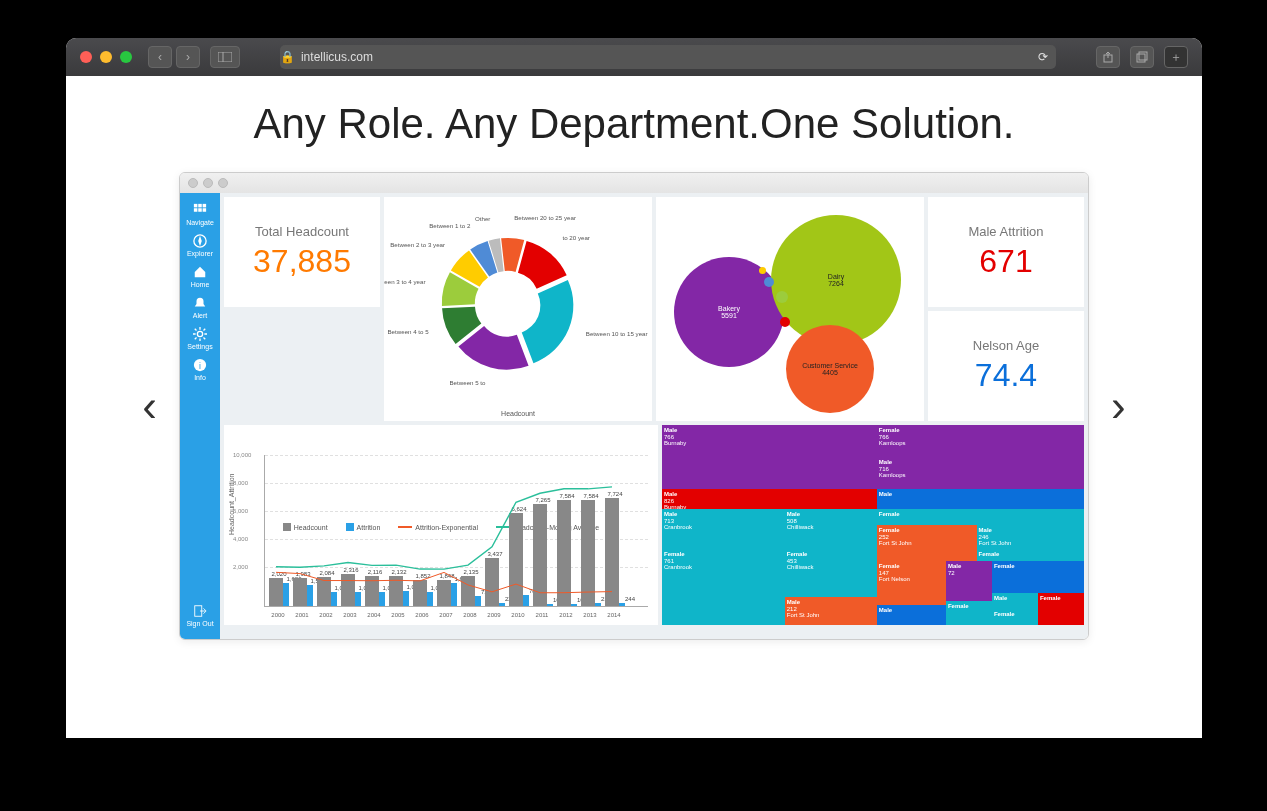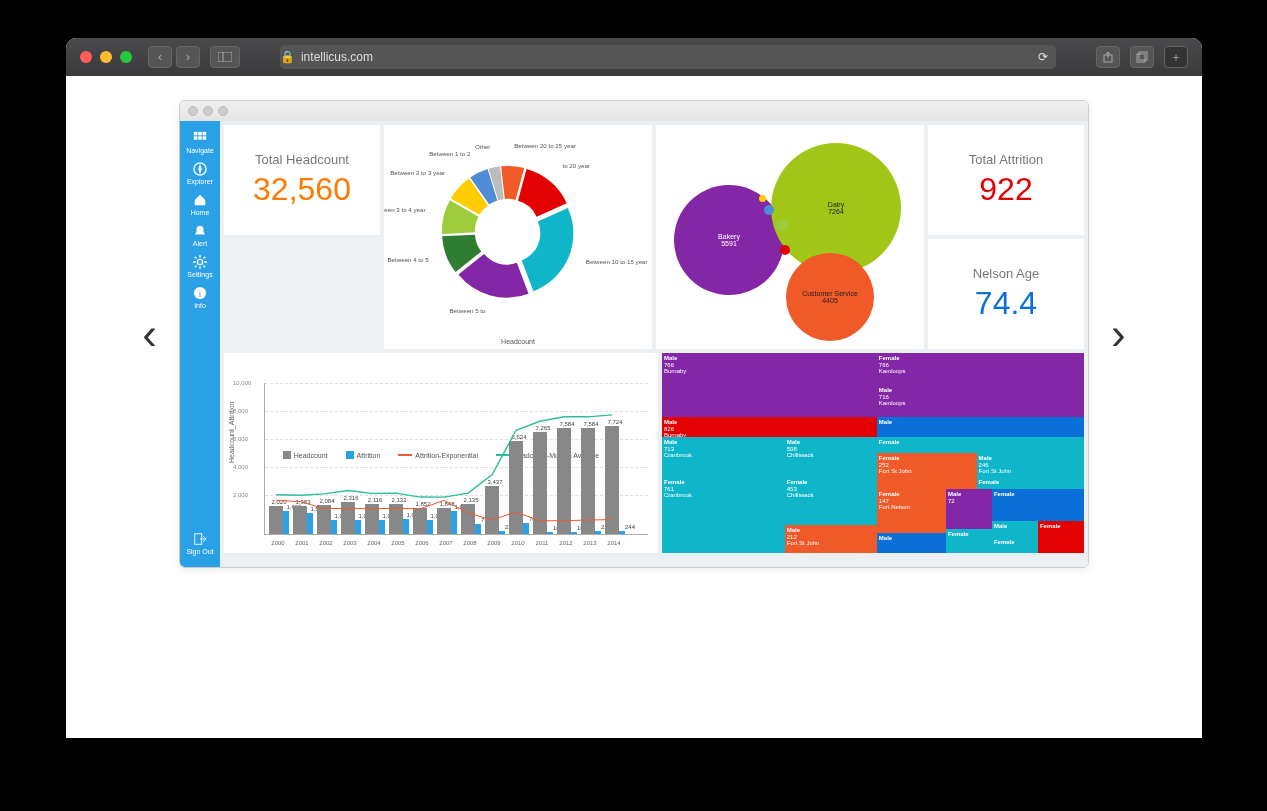--- a/index.html
+++ b/index.html
@@ -113,20 +113,21 @@
         <svg width="12" height="12" viewBox="0 0 12 12">
             <rect x="1" y="3" width="8" height="8" fill="none" stroke="#aaa"></rect>
             <rect x="3" y="1" width="8" height="8" fill="none" stroke="#aaa"></rect>
           </svg>
       </div>
       <div class="sq" style="background:#333;">＋</div>
     </div>
   </div>
 
   <div class="browser-body">
+    <h1 class="pagetitle">Any Role. Any Department.One Solution.</h1>
 
     <div class="carousel">
       <div class="arrow">‹</div>
 
       <div class="dash-win">
         <div class="dash-title">
           <div class="mdot"></div>
           <div class="mdot"></div>
           <div class="mdot"></div>
         </div>
@@ -185,21 +186,21 @@
               <span>Sign Out</span>
             </div>
           </div>
 
           <div class="content">
 
             <div class="row" style="height:224px;">
               <div class="kcol">
                 <div class="card kcard">
                   <div class="klabel">Total Headcount</div>
-                  <div class="knum" style="color:#ff7a00">32,560</div>
+                  <div class="knum" style="color:#ff7a00">37,885</div>
                 </div>
               </div>
 
               <div class="card donut-card">
                 <svg id="donut-svg" width="100%" height="100%" viewBox="0 0 260 210">
                   <g id="donut-g" transform="translate(120,100)">
                       <path d="M-18.54842668720209 -61.235819668221694 A60 60 0 0 1 -7.493625735446171 -63.54301941477551 L-3.9328729632197956 -31.74174523126075 A28 28 0 0 0 -9.091780074039225 -30.665052016202306 Z" fill="#bcbcbc"></path>
                       <text x="-16.752892894195206" y="-80.27042157404945" font-size="6" fill="#555" text-anchor="end">Other</text>
                       <path d="M-6.3687511340677965 -63.61553968443623 A60 60 0 0 1 16.05039587747856 -61.88604586274672 L7.654270243546879 -31.007168384133035 A28 28 0 0 0 -2.807998361841421 -31.814265500921472 Z" fill="#f05a28"></path>
                       <text x="6.307036434061479" y="-81.75708710209423" font-size="6" fill="#555" text-anchor="start">Between 20 to 25 year</text>
@@ -236,22 +237,22 @@
                   <span>4405</span>
                 </div>
                 <div class="bubble" style="width:10px;height:10px;left:108px;top:80px;background:#4f8bd6;"></div>
                 <div class="bubble" style="width:12px;height:12px;left:120px;top:94px;background:#9ccc3c;"></div>
                 <div class="bubble" style="width:10px;height:10px;left:124px;top:120px;background:#e30000;"></div>
                 <div class="bubble" style="width:7px;height:7px;left:103px;top:70px;background:#ffcc00;"></div>
               </div>
 
               <div class="kcol">
                 <div class="card kcard">
-                  <div class="klabel">Total Attrition</div>
-                  <div class="knum" style="color:#e30000">922</div>
+                  <div class="klabel">Male Attrition</div>
+                  <div class="knum" style="color:#e30000">671</div>
                 </div>
                 <div class="card kcard">
                   <div class="klabel">Nelson Age</div>
                   <div class="knum" style="color:#0b6fda">74.4</div>
                 </div>
               </div>
             </div>
 
             <div class="row" style="flex:1;">
               <div class="card bar-card">

